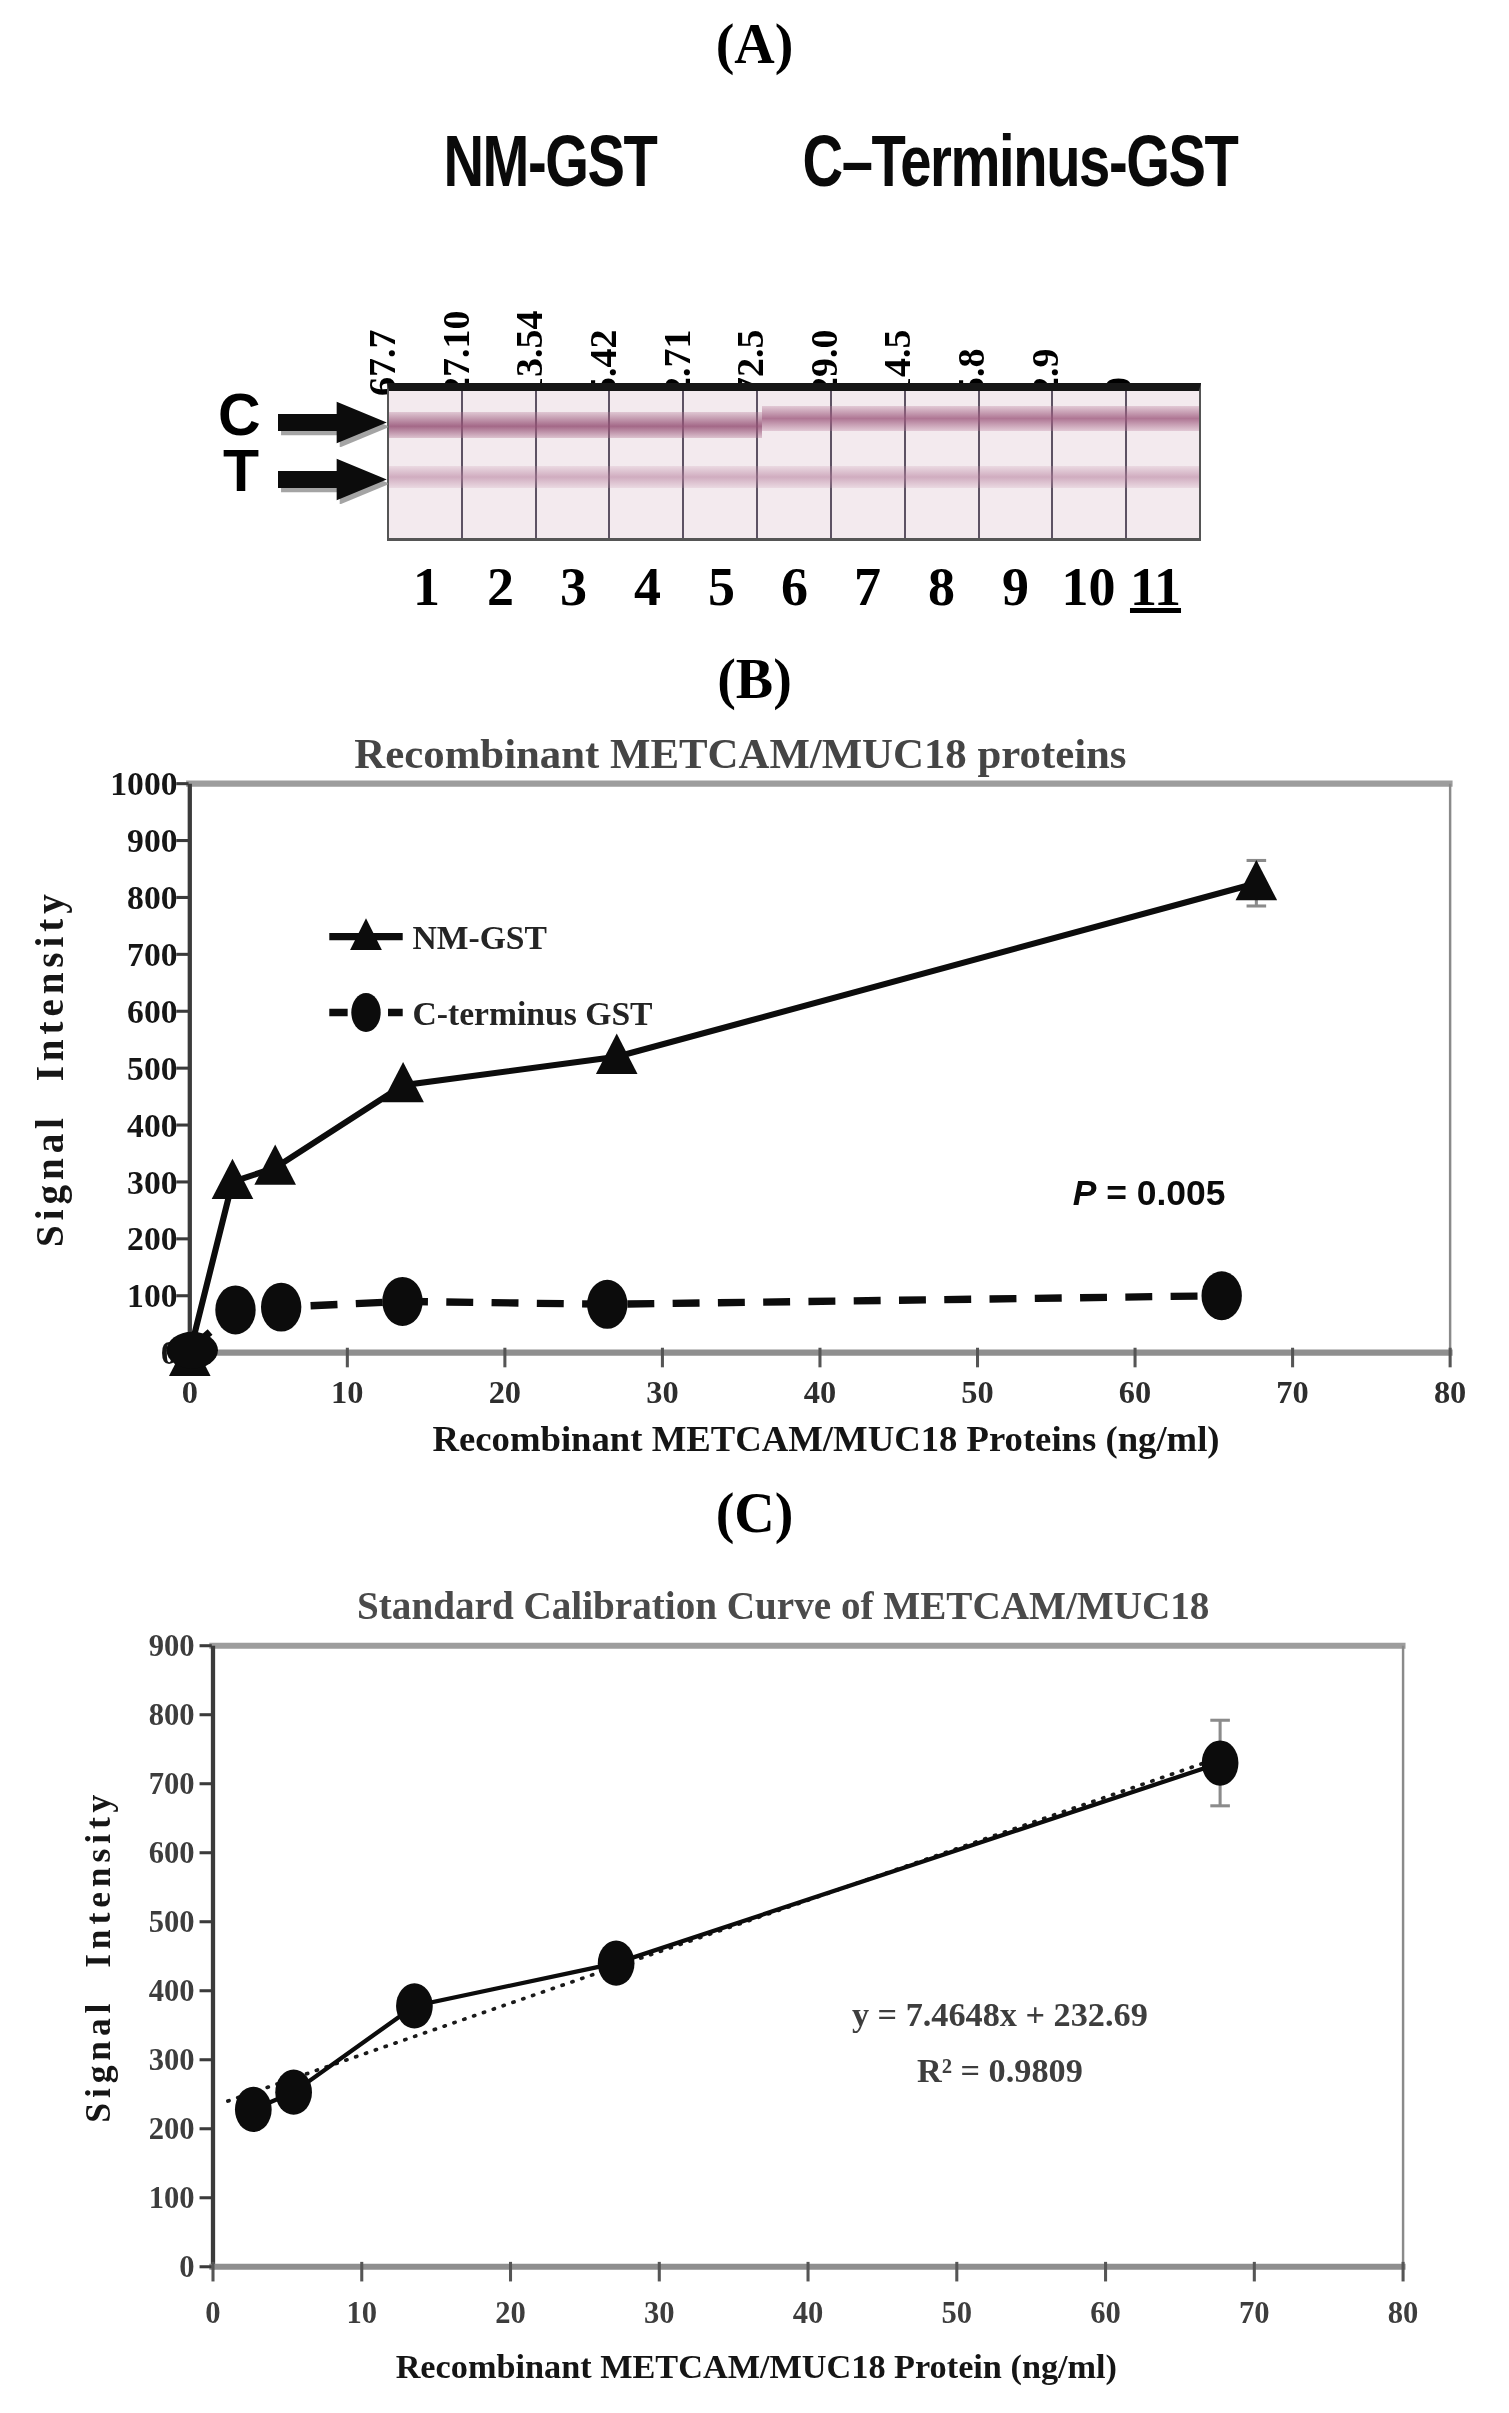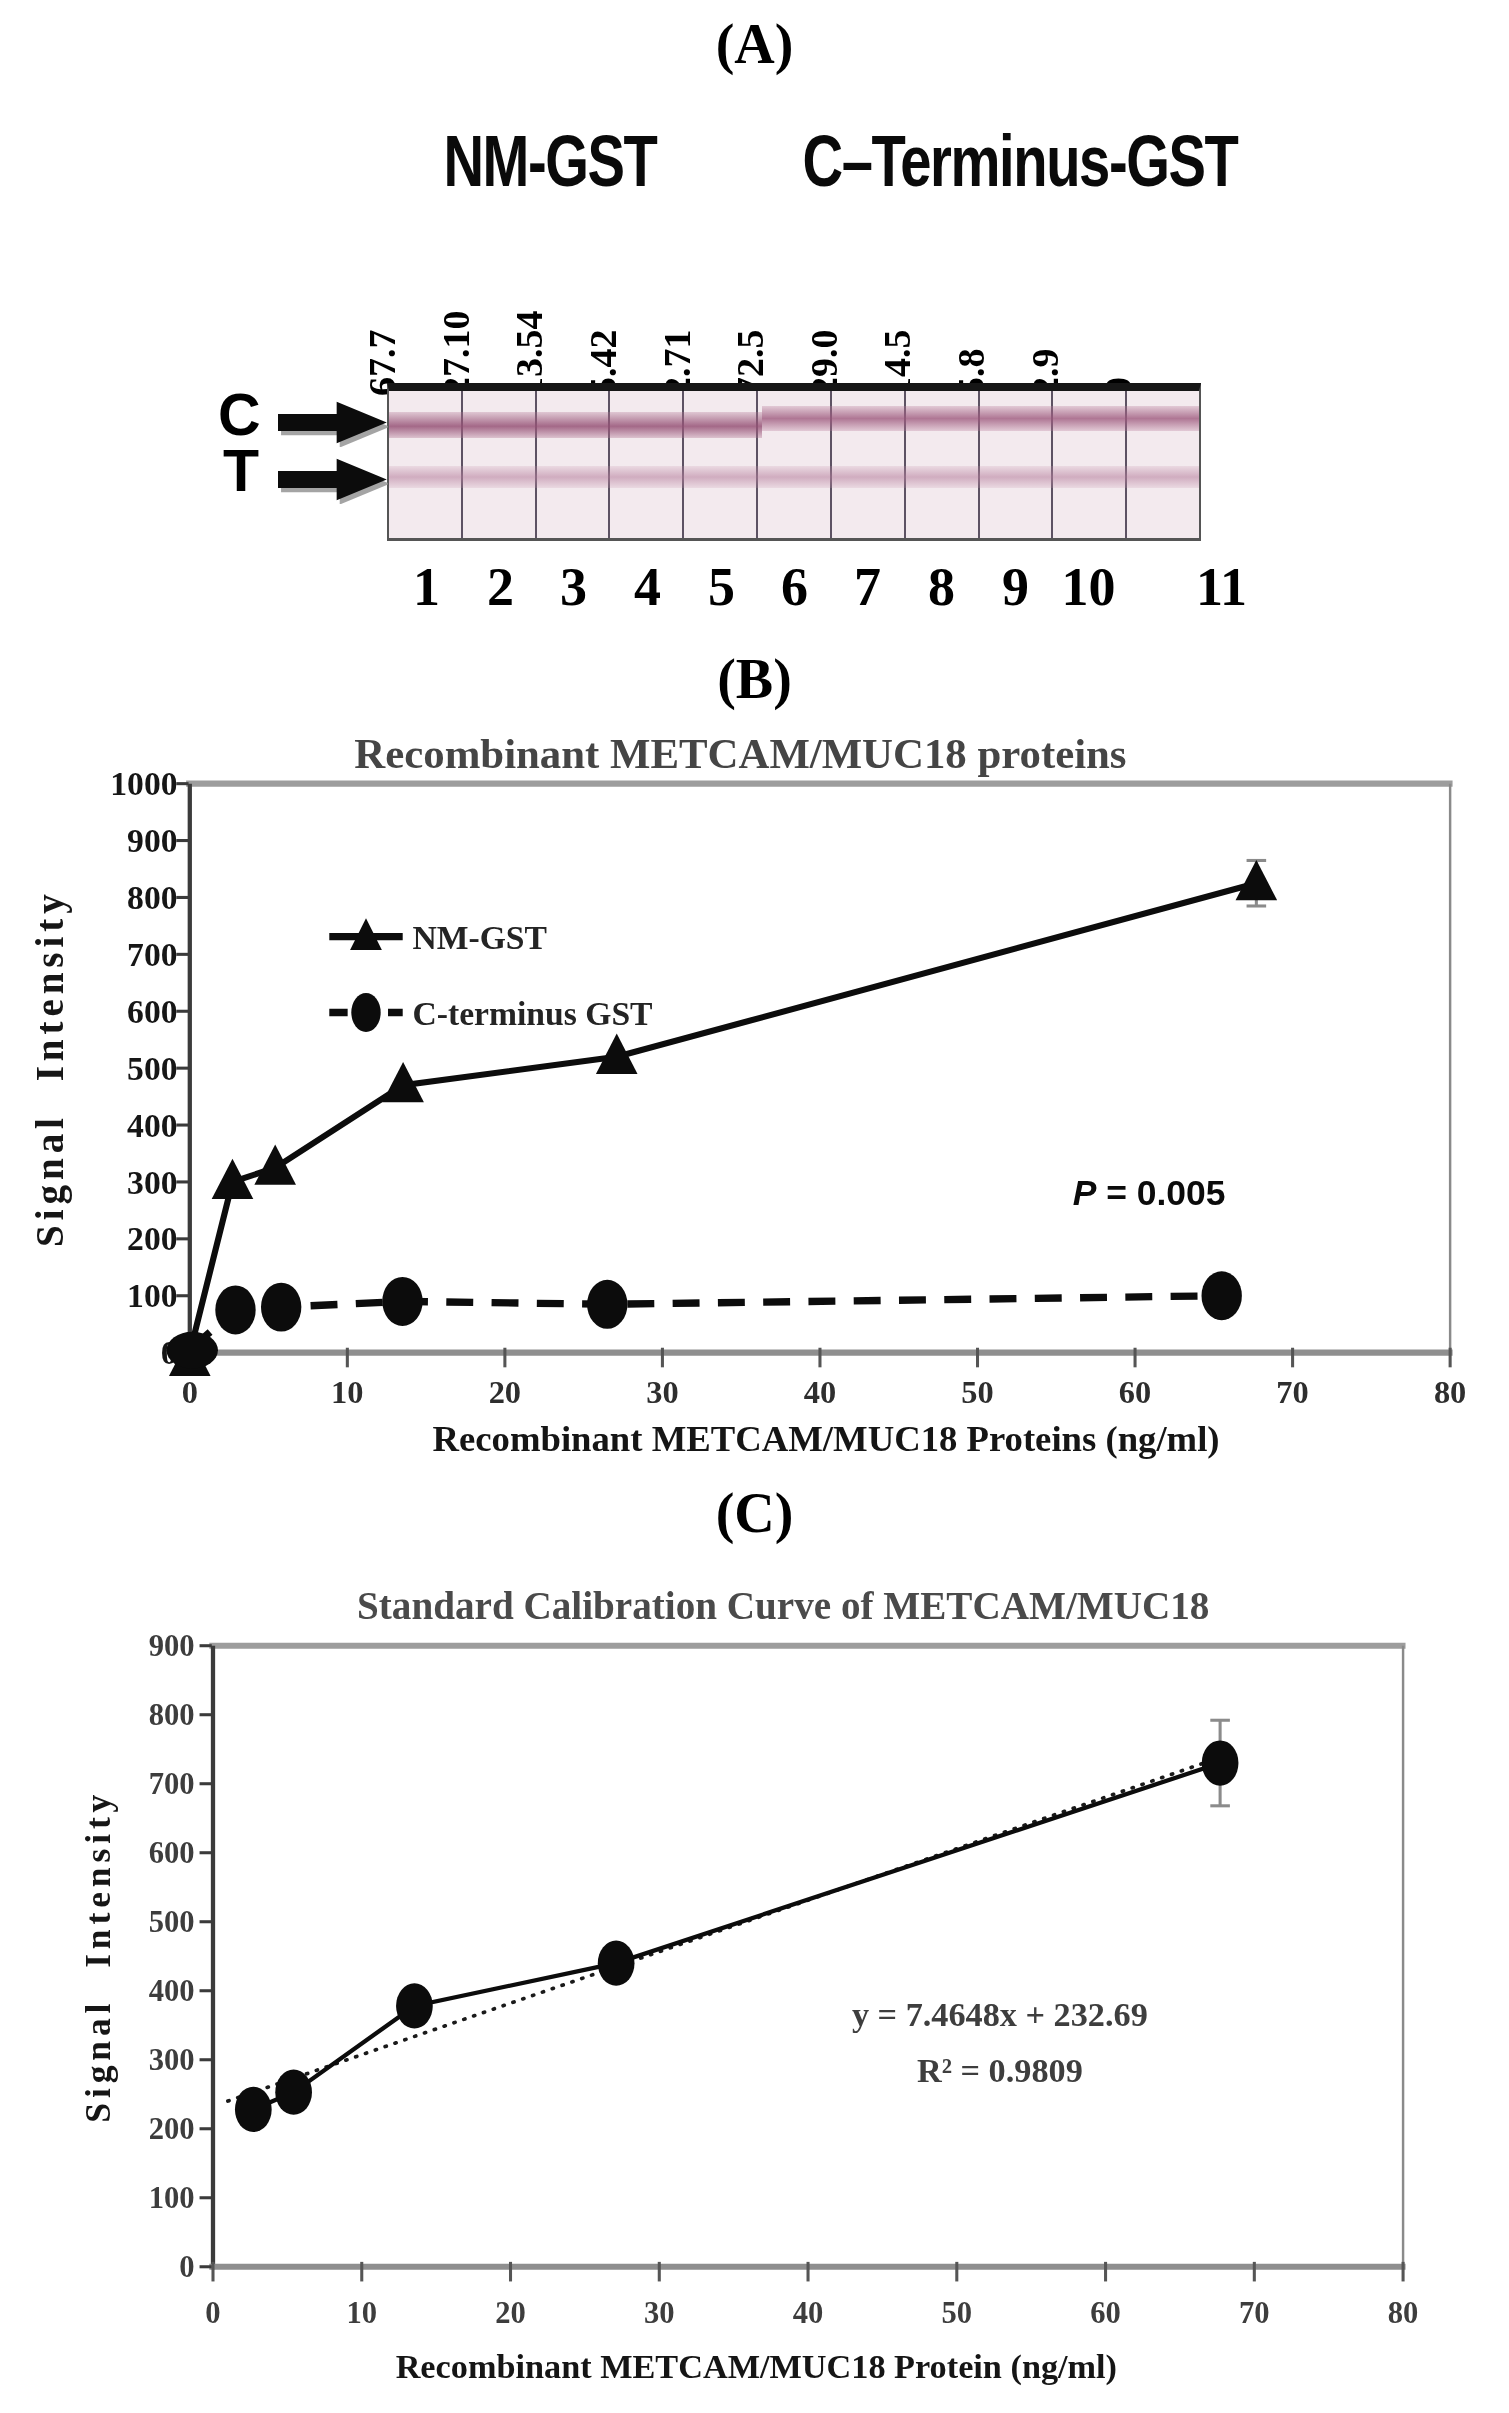--- a/index.html
+++ b/index.html
@@ -94,21 +94,21 @@
       <div class="lane-num" style="left: 389px;">1</div>
       <div class="lane-num" style="left: 463px;">2</div>
       <div class="lane-num" style="left: 536px;">3</div>
       <div class="lane-num" style="left: 610px;">4</div>
       <div class="lane-num" style="left: 684px;">5</div>
       <div class="lane-num" style="left: 757px;">6</div>
       <div class="lane-num" style="left: 830px;">7</div>
       <div class="lane-num" style="left: 904px;">8</div>
       <div class="lane-num" style="left: 978px;">9</div>
       <div class="lane-num" style="left: 1051px;">10</div>
-      <div class="lane-num" style="left: 1184px;">11</div>
+      <div class="lane-num" style="left: 1118px; text-decoration: underline;">11</div>
     </div>
 
   <div class="panel-label" style="top:647px;">(B)</div>
   <svg id="chartB" class="chart-svg" style="top:698px;" width="1509" height="777" viewBox="0 0 2466 1270">
       <line x1="304" y1="140" x2="2374" y2="140" stroke="#9d9d9d" stroke-width="10"></line>
       <line x1="2370" y1="140" x2="2370" y2="1070" stroke="#8a8a8a" stroke-width="4"></line>
       <line x1="310" y1="140" x2="310" y2="1074" stroke="#3b3b3b" stroke-width="7"></line>
       <line x1="304" y1="1070" x2="2374" y2="1070" stroke="#8f8f8f" stroke-width="10"></line>
       <line x1="288" y1="1070" x2="308" y2="1070" stroke="#3b3b3b" stroke-width="5"></line>
       <text x="290" y="1089" font-family="&quot;Liberation Serif&quot;, serif" font-weight="bold" text-anchor="end" font-size="55" fill="#161616">0</text>

